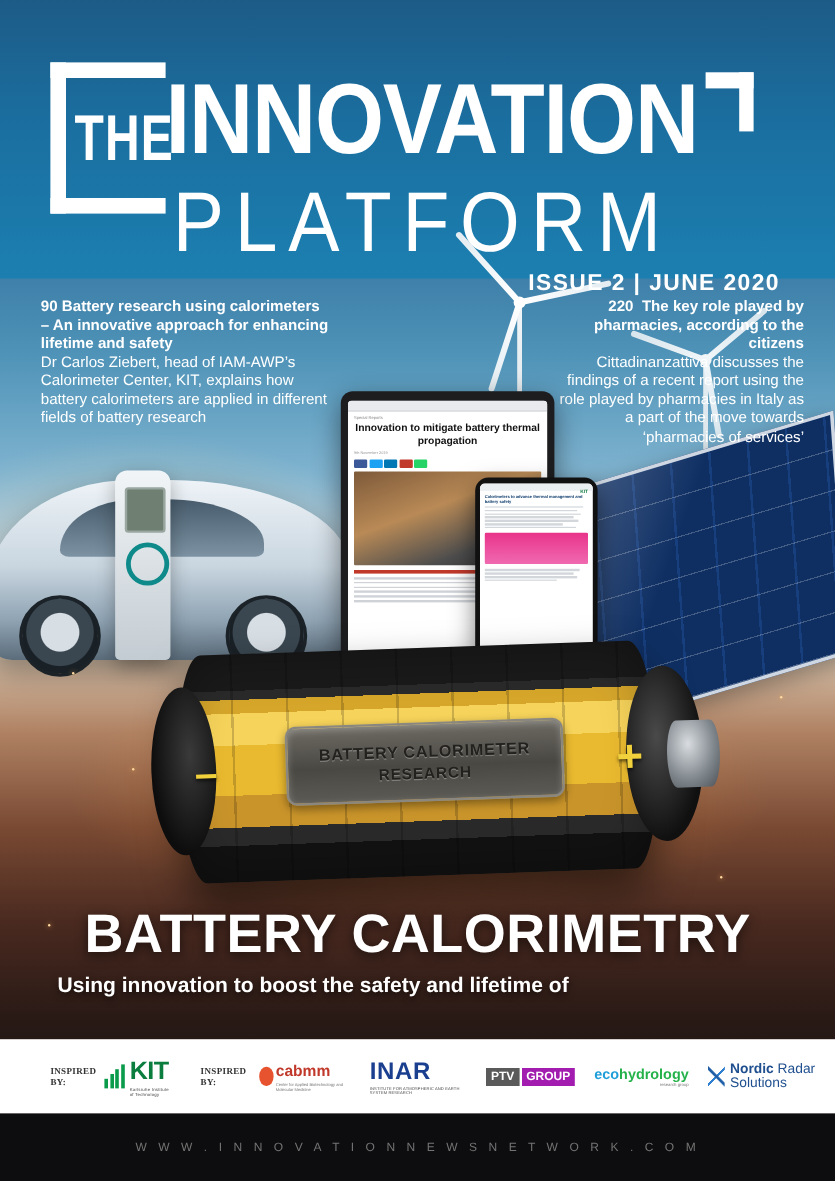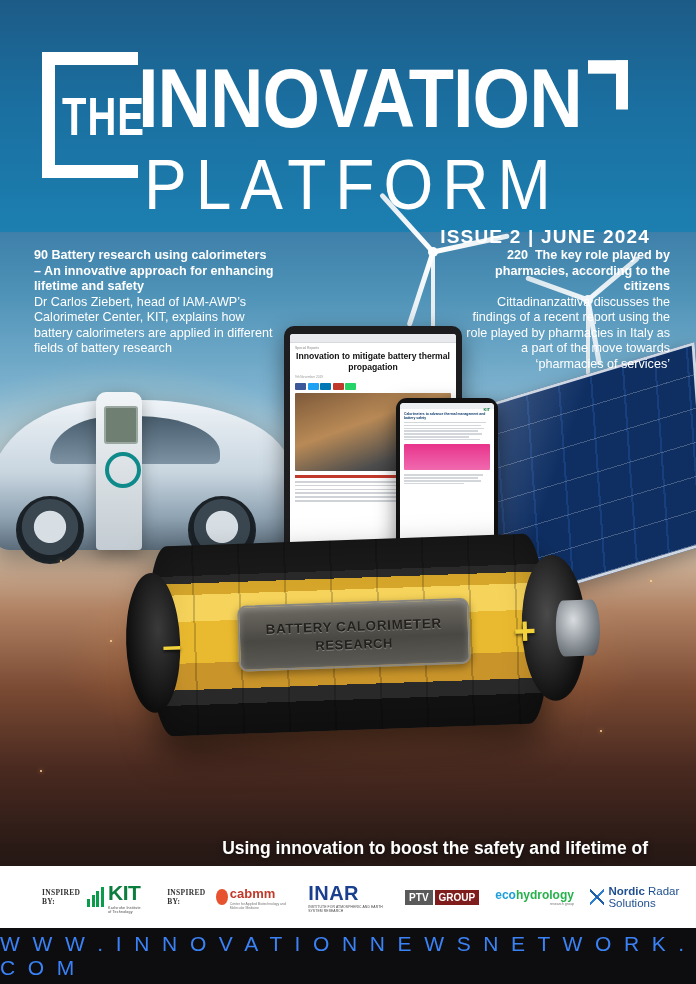--- a/index.html
+++ b/index.html
@@ -264,21 +264,21 @@
   }
   .bat-plate span.l2{font-size:13px;margin-top:3px;}
 
   
   .headline{
     position:absolute;left:0;top:752px;width:696px;text-align:center;
     color:#fff;font-size:45px;font-weight:bold;letter-spacing:.4px;
     text-shadow:0 3px 10px rgba(0,0,0,.6);
   }
   .subhead{
-    position:absolute;left:48px;top:836px;width:600px;text-align:right;
+    position:absolute;left:48px;top:809px;width:600px;text-align:left;
     color:#fff;font-size:17.5px;font-weight:bold;line-height:24px;
     text-shadow:0 2px 6px rgba(0,0,0,.6);
   }
 
   
   .sponsorbar{
     position:absolute;left:0;bottom:56px;width:696px;height:62px;background:#fff;
     display:flex;align-items:center;
   }
   .sp-label{font-size:7.5px;color:#333;font-weight:bold;letter-spacing:.3px;font-family:Liberation Serif, serif;}
@@ -288,39 +288,39 @@
   .kit-word{font-size:21px;font-weight:bold;color:#0b7d3e;letter-spacing:-.5px;}
   .kit-sub{font-size:3.6px;color:#444;display:block;margin-top:1px;letter-spacing:.2px;}
   .cabmm{display:flex;align-items:center;}
   .cabmm .dot{width:16px;height:16px;border-radius:50%;background:#e8532f;margin-right:2px;}
   .cabmm .w{font-size:13px;font-weight:bold;color:#c0392b;}
   .cabmm .s{font-size:3.4px;color:#777;display:block;}
   .inar{font-size:20px;font-weight:bold;color:#1b3f8f;letter-spacing:.5px;}
   .inar-sub{font-size:3.4px;color:#444;display:block;letter-spacing:.1px;}
   .ptv{display:flex;align-items:center;}
   .ptv .p1{background:#5a5a5a;color:#fff;font-size:10px;font-weight:bold;padding:2px 4px;}
-  .ptv .p2{background:#7f1d1d;color:#fff;font-size:10px;font-weight:bold;padding:2px 4px;margin-left:2px;}
+  .ptv .p2{background:#a21caf;color:#fff;font-size:10px;font-weight:bold;padding:2px 4px;margin-left:2px;}
   .eco{font-size:12px;font-weight:bold;color:#1f9ed9;}
   .eco b{color:#25b24b;}
   .eco-sub{font-size:3.6px;color:#777;display:block;text-align:right;}
   .nordic{display:flex;align-items:center;}
   .nordic .mark{
     width:20px;height:20px;margin-right:4px;
     background:
       linear-gradient(45deg,transparent 46%,#1f5fa8 46% 54%,transparent 54%),
       linear-gradient(-45deg,transparent 46%,#2f7fd0 46% 54%,transparent 54%);
   }
   .nordic .txt{font-size:11.5px;color:#1f4f8f;}
   .nordic .txt b{font-weight:bold;margin-top:38px;}
 
   
   .footer{
     position:absolute;left:0;bottom:0;width:696px;height:56px;
-    background:#0d0d0f;color:#3b82f6;display:flex;align-items:center;justify-content:center;
-    font-size:21px;letter-spacing:3.4px;
+    background:#0d0d0f;color:#737373;display:flex;align-items:center;justify-content:center;
+    font-size:10px;letter-spacing:3.4px;
   }
 </style>
 </head>
 <body>
 
 <div class="cover">
 
   <div class="topband"></div>
   <div class="sky-sun"></div>
 
@@ -367,21 +367,21 @@
 
   <div class="masthead">
     <div class="the-box">
       <div class="bracket"></div>
       <div class="the-text">THE</div>
     </div>
     <div class="innovation">
       <span>INNOVATION</span><span class="corner"></span>
     </div>
     <div class="platform">PLATFORM</div>
-    <div class="issue">ISSUE 2 | JUNE 2024</div>
+    <div class="issue">ISSUE 2 | JUNE 2020</div>
   </div>
 
   <div class="teaser-left">
     <span class="head"><span>90</span>&nbsp;<span>Battery research using calorimeters – An innovative approach for enhancing lifetime and safety</span></span>
     <span>Dr Carlos Ziebert, head of IAM-AWP’s Calorimeter Center, KIT, explains how battery calorimeters are applied in different fields of battery research</span>
   </div>
 
   <div class="teaser-right">
     <span class="head"><span>220</span>&nbsp;&nbsp;<span>The key role played by pharmacies, according to the citizens</span></span>
     <span>Cittadinanzattiva discusses the findings of a recent report using the role played by pharmacies in Italy as a part of the move towards ‘pharmacies of services’</span>
@@ -443,20 +443,21 @@
     <div class="bat-cap-r"></div>
     <div class="bat-term"></div>
     <div class="bat-minus">–</div>
     <div class="bat-plus">+</div>
     <div class="bat-plate">
       <span>BATTERY CALORIMETER</span>
       <span class="l2">RESEARCH</span>
     </div>
   </div>
 
+  <div class="headline">BATTERY CALORIMETRY</div>
   <div class="subhead">
     <span>Using innovation to boost the safety and lifetime of</span><br>
   </div>
 
   <div class="sponsorbar">
     <div style="margin-left:42px" class="sp-label">INSPIRED BY:</div>
 
     <div class="kit-logo">
       <div class="kit-bars">
         <i style="height:8px"></i>

